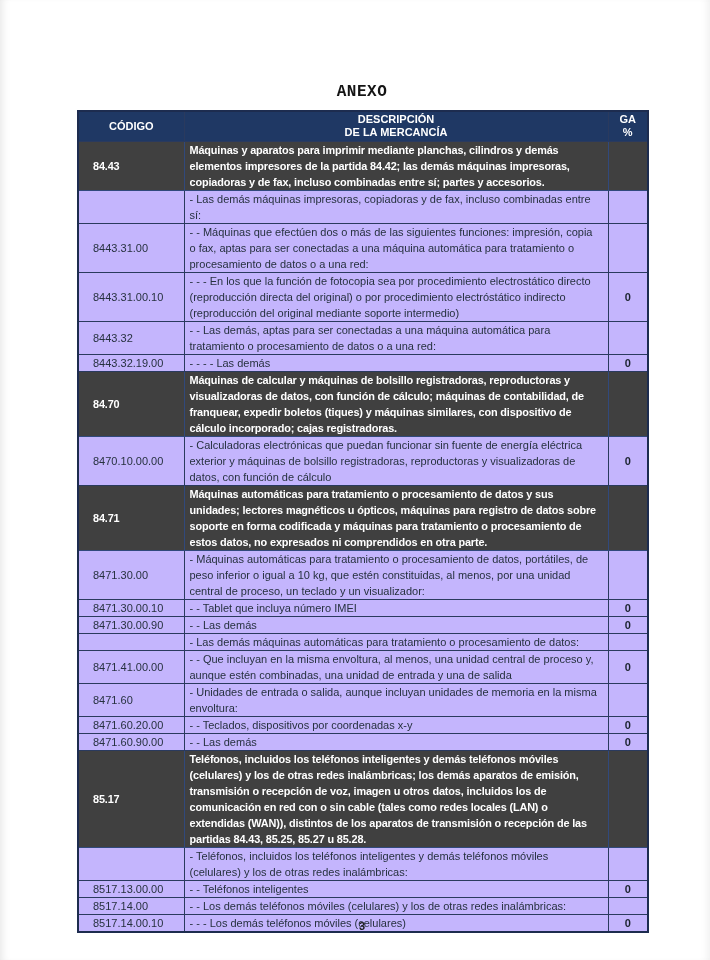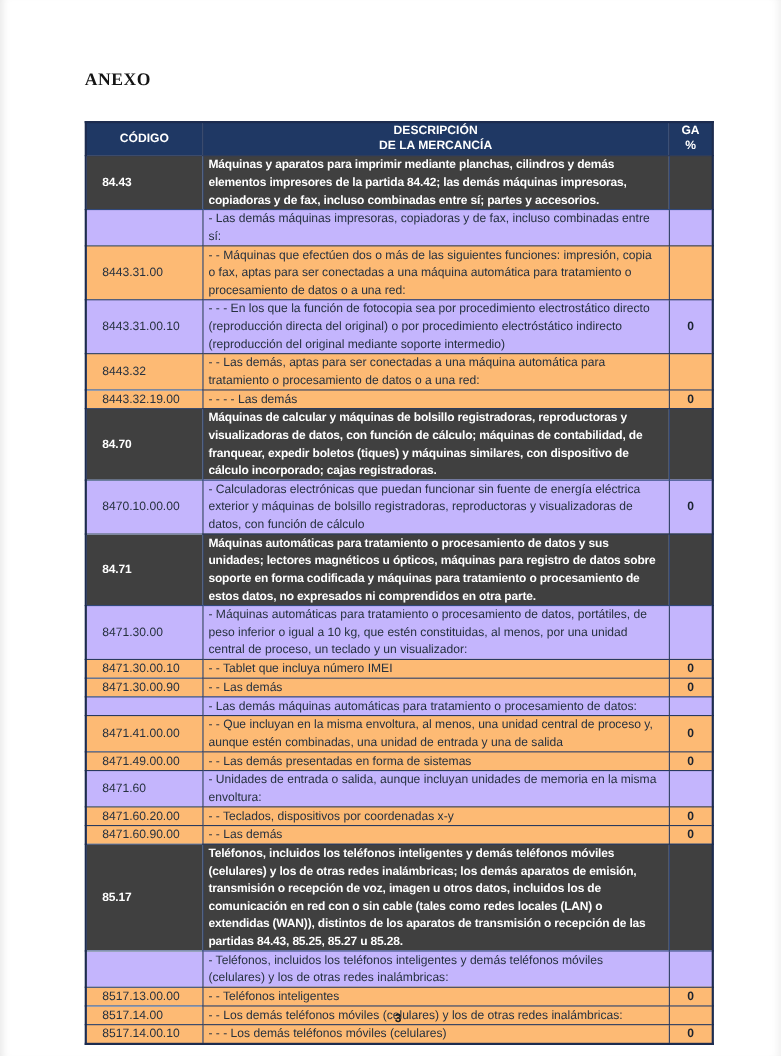--- a/index.html
+++ b/index.html
@@ -5,23 +5,23 @@
   * { margin:0; padding:0; box-sizing:border-box; }
   html,body { width:710px; height:960px; }
   body {
     background:#ffffff;
     font-family:"Liberation Sans", sans-serif;
     color:#26313f;
     position:relative;
     box-shadow: inset 8px 0 8px -6px rgba(0,0,0,.10), inset -8px 0 8px -6px rgba(0,0,0,.07);
   }
   .title {
-    position:absolute; top:64px; left:77px; width:570px;
-    text-align:left;
-    font-family:Liberation Serif, serif;
+    position:absolute; top:83px; left:77px; width:570px;
+    text-align:center;
+    font-family:Liberation Mono, monospace;
     font-size:16px; font-weight:bold; letter-spacing:.5px;
     color:#141414;
   }
   table.tariff {
     position:absolute; top:110px; left:77px; width:570px;
     border-collapse:collapse; table-layout:fixed;
     border:2px solid #1d2c4f;
   }
   col.c-code { width:106px; }
   col.c-desc { width:424px; }
@@ -32,21 +32,21 @@
     font-size:11px; line-height:16px;
   }
   .tariff th {
     background:#1f3864; color:#ffffff; font-weight:bold;
     text-align:center; height:30px; padding:1px 2px;
   }
   .hl { display:block; line-height:13px; }
   td.code { padding:0 4px 0 14px; overflow:hidden; white-space:nowrap; }
   td.desc { padding:0 6px 0 5px; }
   td.ga   { text-align:center; font-weight:bold; color:#1a222e; }
-  tr.r-plain td { background:#fdba74; }
+  tr.r-plain td { background:#c4b5fd; }
   tr.r-tint  td { background:#c4b5fd; }
   tr.r-section td {
     background:#404040; color:#ffffff; font-weight:bold;
     border-color:#31497c;
     font-size:10.9px; letter-spacing:-0.15px;
   }
   .pageno {
     position:absolute; top:920px; left:77px; width:570px;
     text-align:center; font-size:11px; font-weight:bold; color:#202020;
   }
@@ -143,25 +143,20 @@
         <tr class="r-tint">
           <td class="code"></td>
           <td class="desc">- Las demás máquinas automáticas para tratamiento o procesamiento de datos:</td>
           <td class="ga"></td>
         </tr>
         <tr class="r-plain">
           <td class="code">8471.41.00.00</td>
           <td class="desc">- - Que incluyan en la misma envoltura, al menos, una unidad central de proceso y, aunque estén combinadas, una unidad de entrada y una de salida</td>
           <td class="ga">0</td>
         </tr>
-        <tr class="r-plain">
-          <td class="code">8471.49.00.00</td>
-          <td class="desc">- - Las demás presentadas en forma de sistemas</td>
-          <td class="ga">0</td>
-        </tr>
         <tr class="r-tint">
           <td class="code">8471.60</td>
           <td class="desc">- Unidades de entrada o salida, aunque incluyan unidades de memoria en la misma envoltura:</td>
           <td class="ga"></td>
         </tr>
         <tr class="r-plain">
           <td class="code">8471.60.20.00</td>
           <td class="desc">- - Teclados, dispositivos por coordenadas x-y</td>
           <td class="ga">0</td>
         </tr>

